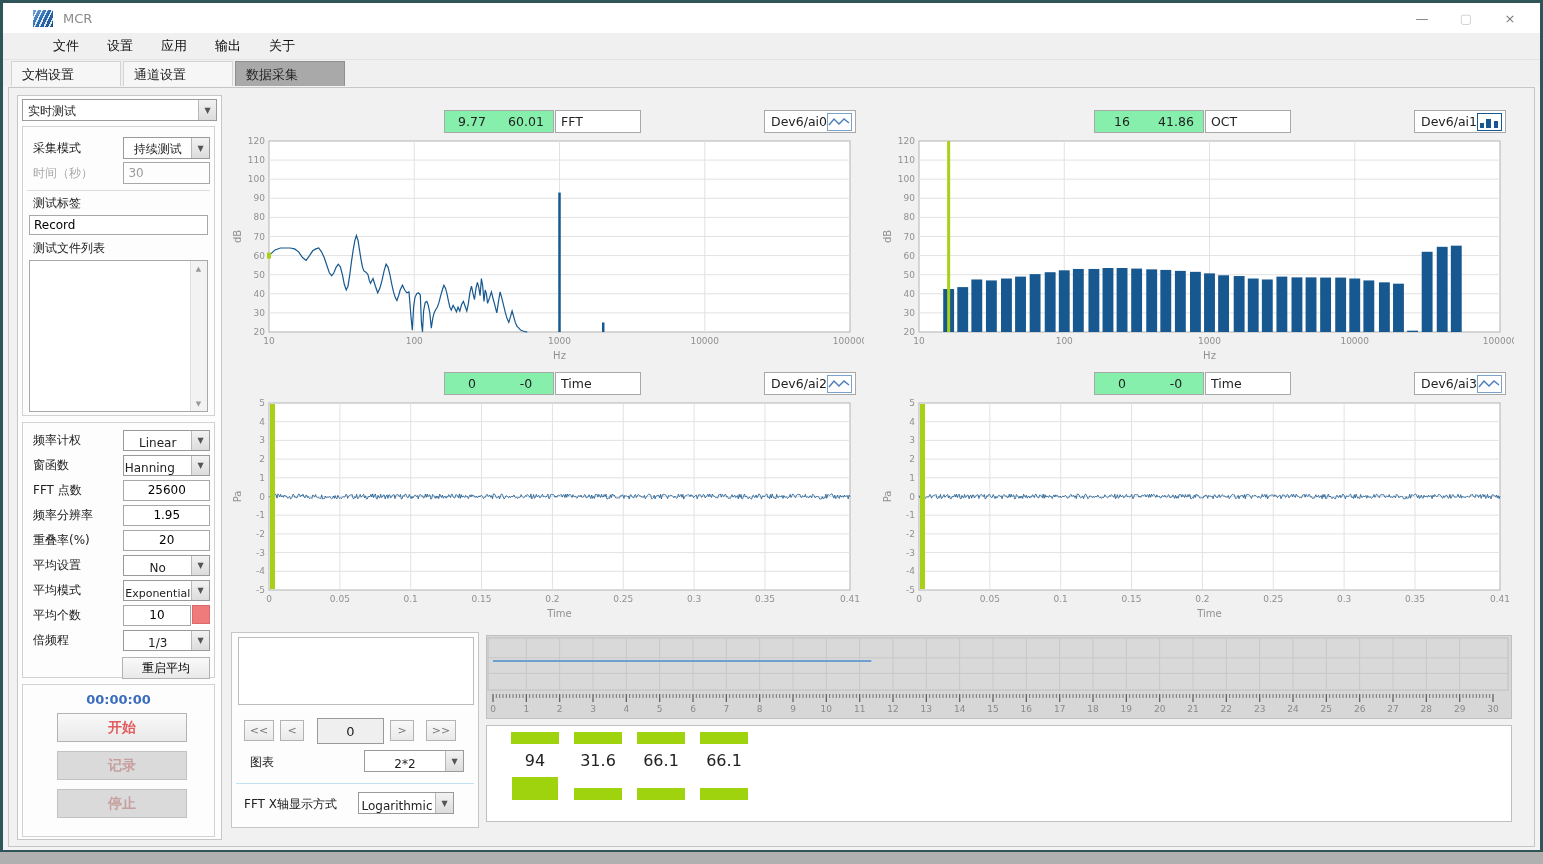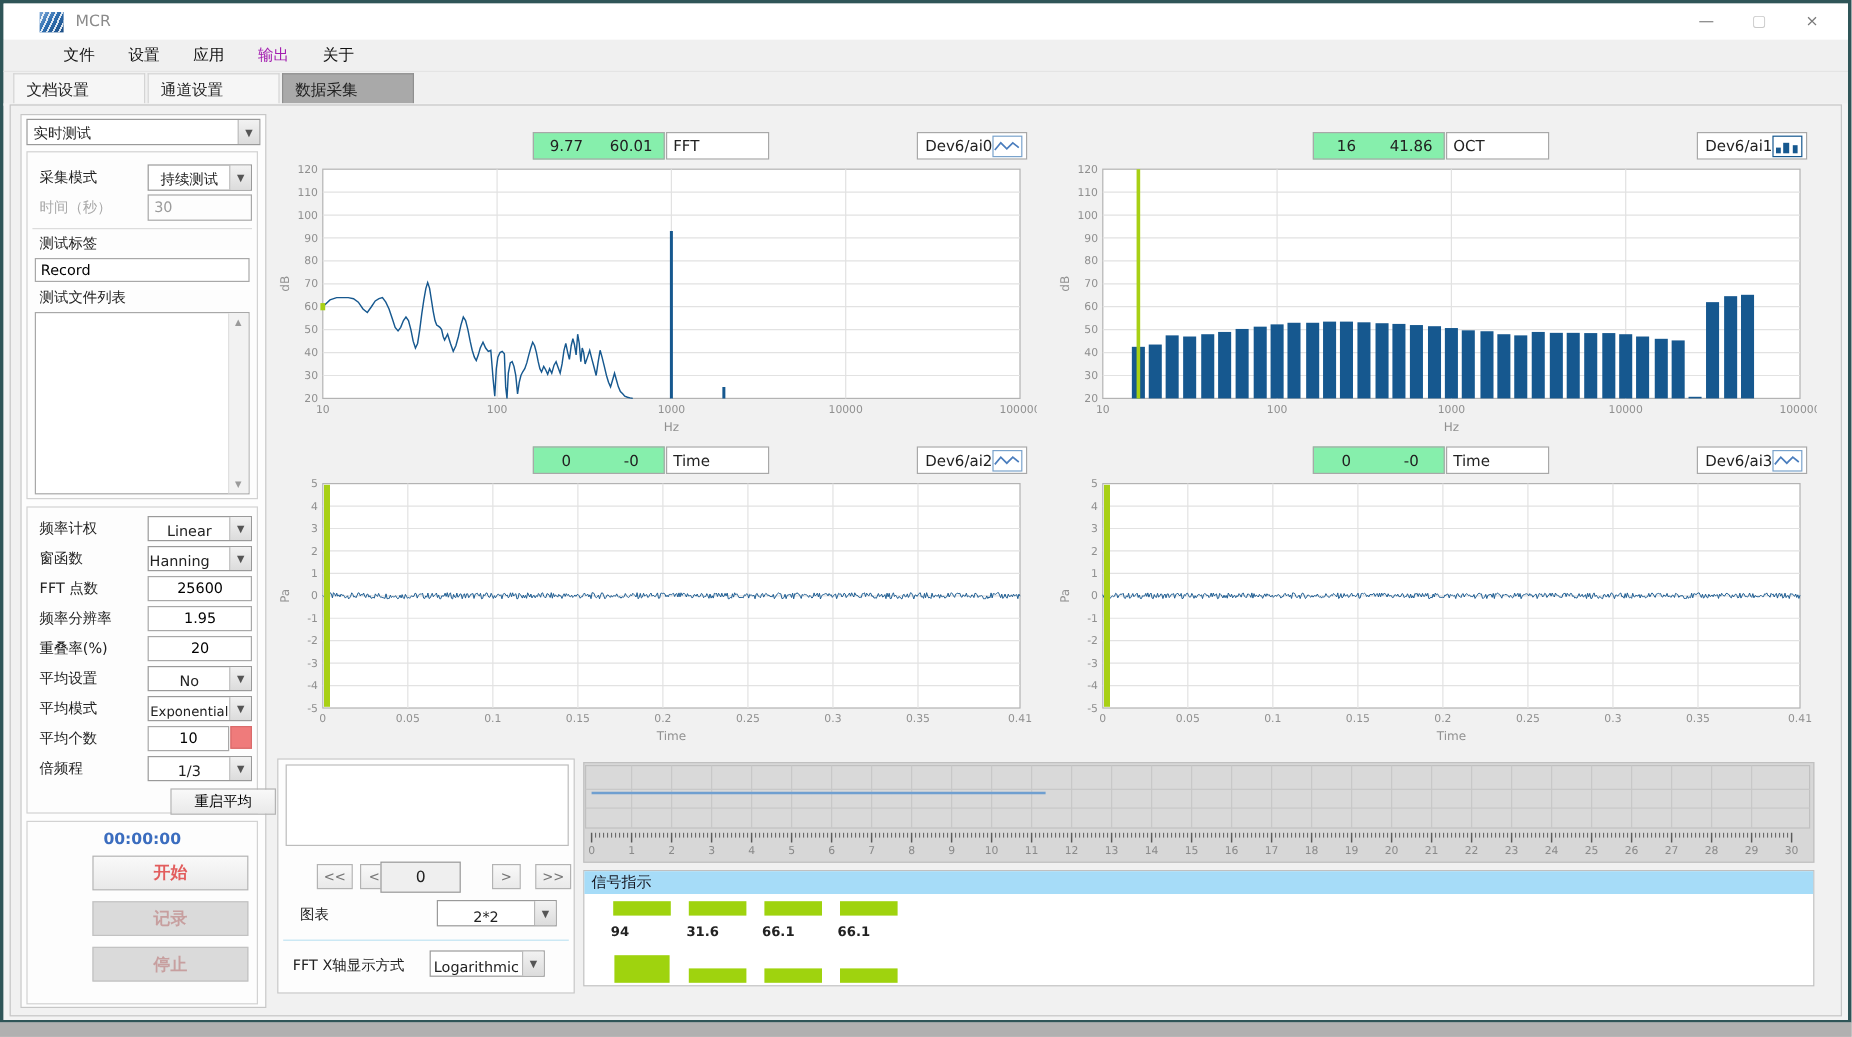--- a/index.html
+++ b/index.html
@@ -10,21 +10,21 @@
   .titlebar{height:30px;background:#ffffff;display:flex;align-items:center;position:relative;}
   .app-icon{width:20px;height:17px;margin-left:30px;background:linear-gradient(135deg,#7ea9d8 0%,#2e6eb0 45%,#1d4e85 100%);position:relative;overflow:hidden;}
   .app-icon:before{content:"";position:absolute;inset:0;background:repeating-linear-gradient(115deg,transparent 0 3px,rgba(255,255,255,.85) 3px 4.5px);}
   .app-title{color:#8a8a8a;font-size:13px;margin-left:10px;}
   .win-controls{position:absolute;right:8px;top:0;height:30px;display:flex;}
   .win-btn{width:44px;height:30px;display:flex;align-items:center;justify-content:center;color:#7a7a7a;font-size:13px;}
   .win-btn.max{color:#c9c9c9;}
   
   .menubar{height:26px;background:#f0f0f0;display:flex;align-items:center;border-bottom:1px solid #e4e4e4;padding-left:36px;}
   .menu-item{padding:0 14px;font-size:13px;color:#111;}
-  .menu-item.disabled{color:#a21caf;}
+  .menu-item.disabled{color:#000000;}
   
   .tabbar{height:27px;background:#f0f0f0;display:flex;align-items:flex-end;padding-left:8px;border-bottom:1px solid #c9c9c9;}
   .tab{width:110px;height:26px;display:flex;align-items:center;padding-left:10px;box-sizing:border-box;background:#f6f6f6;border:1px solid #d4d4d4;border-bottom:none;margin-right:2px;font-size:13px;}
   .tab.active{background:#a9a9a9;border-color:#8f8f8f;}
   
   .content{position:absolute;left:0;top:83px;right:0;bottom:0;background:#f3f3f3;}
   .main-panel{position:absolute;left:5px;top:1px;width:1527px;height:760px;background:#f1f1f1;border:1px solid #c6c6c6;box-sizing:border-box;}
   
   .sidebar{position:absolute;left:8px;top:7px;width:205px;height:745px;background:#fdfdfd;border:1px solid #c6c6c6;box-sizing:border-box;}
   .combo{display:flex;border:1px solid #9a9a9a;background:#fff;height:22px;align-items:flex-end;box-sizing:border-box;font-size:12px;}
@@ -33,21 +33,21 @@
   .tinput{border:1px solid #a8a8a8;background:#fff;height:22px;box-sizing:border-box;font-size:12px;text-align:center;font-family:inherit;padding:0;width:100%;}
   .tinput.left{text-align:left;padding-left:4px;}
   .tinput:disabled{color:#9b9b9b;background:#fdfdfd;}
   .grp{position:absolute;left:4px;width:193px;border:1px solid #d2d2d2;box-sizing:border-box;background:#fdfdfd;}
   .row{display:flex;align-items:center;height:22px;margin:3px 4px 0 4px;}
   .row .lbl{width:92px;padding-left:6px;font-size:12px;white-space:nowrap;}
   .row .lbl.dis{color:#a9a9a9;}
   .row .ctl{width:88px;position:relative;}
   .flagbox{width:18px;height:19px;background:#ef7b7b;border:1px solid #d96b6b;box-sizing:border-box;margin-left:1px;}
   .sep{height:1px;background:#dcdcdc;margin:6px 4px 2px 4px;}
-  .btn{background:linear-gradient(#f9f9f9,#e9e9e9);border:1px solid #b3b3b3;font-size:12px;display:flex;align-items:center;justify-content:center;box-sizing:border-box;font-family:inherit;margin-left:20px;}
+  .btn{background:linear-gradient(#f9f9f9,#e9e9e9);border:1px solid #b3b3b3;font-size:12px;display:flex;align-items:center;justify-content:center;box-sizing:border-box;font-family:inherit;}
   .btn.disabled{background:#dadada;border-color:#c2c2c2;}
   .timer{color:#3b6dbf;font-weight:bold;font-size:13px;text-align:center;}
   .bigbtn{position:absolute;left:34px;width:130px;height:29px;font-weight:bold;font-size:14px;}
   .bigbtn.start{color:#e25d5d;}
   .bigbtn.off{color:#c79f9f;}
   .listbox{position:relative;border:1px solid #a8a8a8;background:#fff;margin:3px 6px 0 6px;height:150px;}
   .sbar{position:absolute;right:0;top:0;bottom:0;width:16px;background:#f2f2f2;border-left:1px solid #e0e0e0;}
   .sbtn{position:absolute;left:0;width:15px;height:15px;color:#9a9a9a;font-size:7px;display:flex;align-items:center;justify-content:center;}
   
   .chart-cell{position:absolute;width:633px;}
@@ -64,21 +64,21 @@
   .navbtn{position:absolute;top:87px;height:21px;font-size:11px;color:#777;}
   .pagebox{position:absolute;left:85px;top:85px;width:65px;height:24px;border:1px solid #9a9a9a;background:#efefef;display:flex;align-items:center;justify-content:center;font-size:13px;}
   .bm-div{position:absolute;left:4px;right:4px;top:150px;height:1px;background:#bfe3f2;}
   
   .timeline-panel{position:absolute;left:477px;top:547px;width:1026px;height:84px;background:#d7d7d7;border:1px solid #c0c0c0;box-sizing:border-box;}
   .signal-panel{position:absolute;left:477px;top:637px;width:1026px;height:97px;border:1px solid #c0c0c0;background:#fff;box-sizing:border-box;}
   .signal-header{height:19px;background:#a6dcf8;display:flex;align-items:center;padding-left:6px;font-size:12.5px;color:#14141e;}
   .sig-col{position:absolute;width:52px;}
   .sig-bar{background:#9fd30e;}
   .sig-top{height:12px;width:48px;margin:0 auto;}
-  .sig-val{font-size:11px;margin-top:7px;font-weight:bold;}
+  .sig-val{text-align:center;font-size:16px;margin-top:7px;}
   .sig-bot{position:absolute;left:2px;right:2px;bottom:0;height:12px;}
   .sig-bot.big{height:23px;left:3px;right:3px;}
   .desktop-strip{position:absolute;left:0;bottom:0;width:1543px;height:12px;background:#b0b0b0;}
   text{font-family:"DejaVu Sans","Liberation Sans",sans-serif;}
 </style>
 </head>
 <body>
 
 <div class="window">
 
@@ -873,21 +873,20 @@
             <line x1="992.6666666666667" x2="992.6666666666667" y1="58" y2="62" stroke="#5a5a5a" stroke-width="0.8"></line>
             <line x1="996" x2="996" y1="58" y2="62" stroke="#5a5a5a" stroke-width="0.8"></line>
             <line x1="999.3333333333334" x2="999.3333333333334" y1="58" y2="62" stroke="#5a5a5a" stroke-width="0.8"></line>
             <line x1="1002.6666666666666" x2="1002.6666666666666" y1="58" y2="62" stroke="#5a5a5a" stroke-width="0.8"></line>
             <line x1="1006" x2="1006" y1="58" y2="66" stroke="#5a5a5a" stroke-width="1.2"></line>
             <text x="1006" y="76" text-anchor="middle" font-size="9" fill="#8a8a8a">30</text>
           </svg>
       </div>
 
       <div class="signal-panel">
-        <div class="signal-header">信号指示</div>
         <div style="position:relative;height:76px;">
           <div class="sig-col" style="left:22px;top:6px;height:68px;">
             <div class="sig-bar sig-top"></div>
             <div class="sig-val">94</div>
             <div class="sig-bar sig-bot big"></div>
           </div>
           <div class="sig-col" style="left:85px;top:6px;height:68px;">
             <div class="sig-bar sig-top"></div>
             <div class="sig-val">31.6</div>
             <div class="sig-bar sig-bot"></div>

